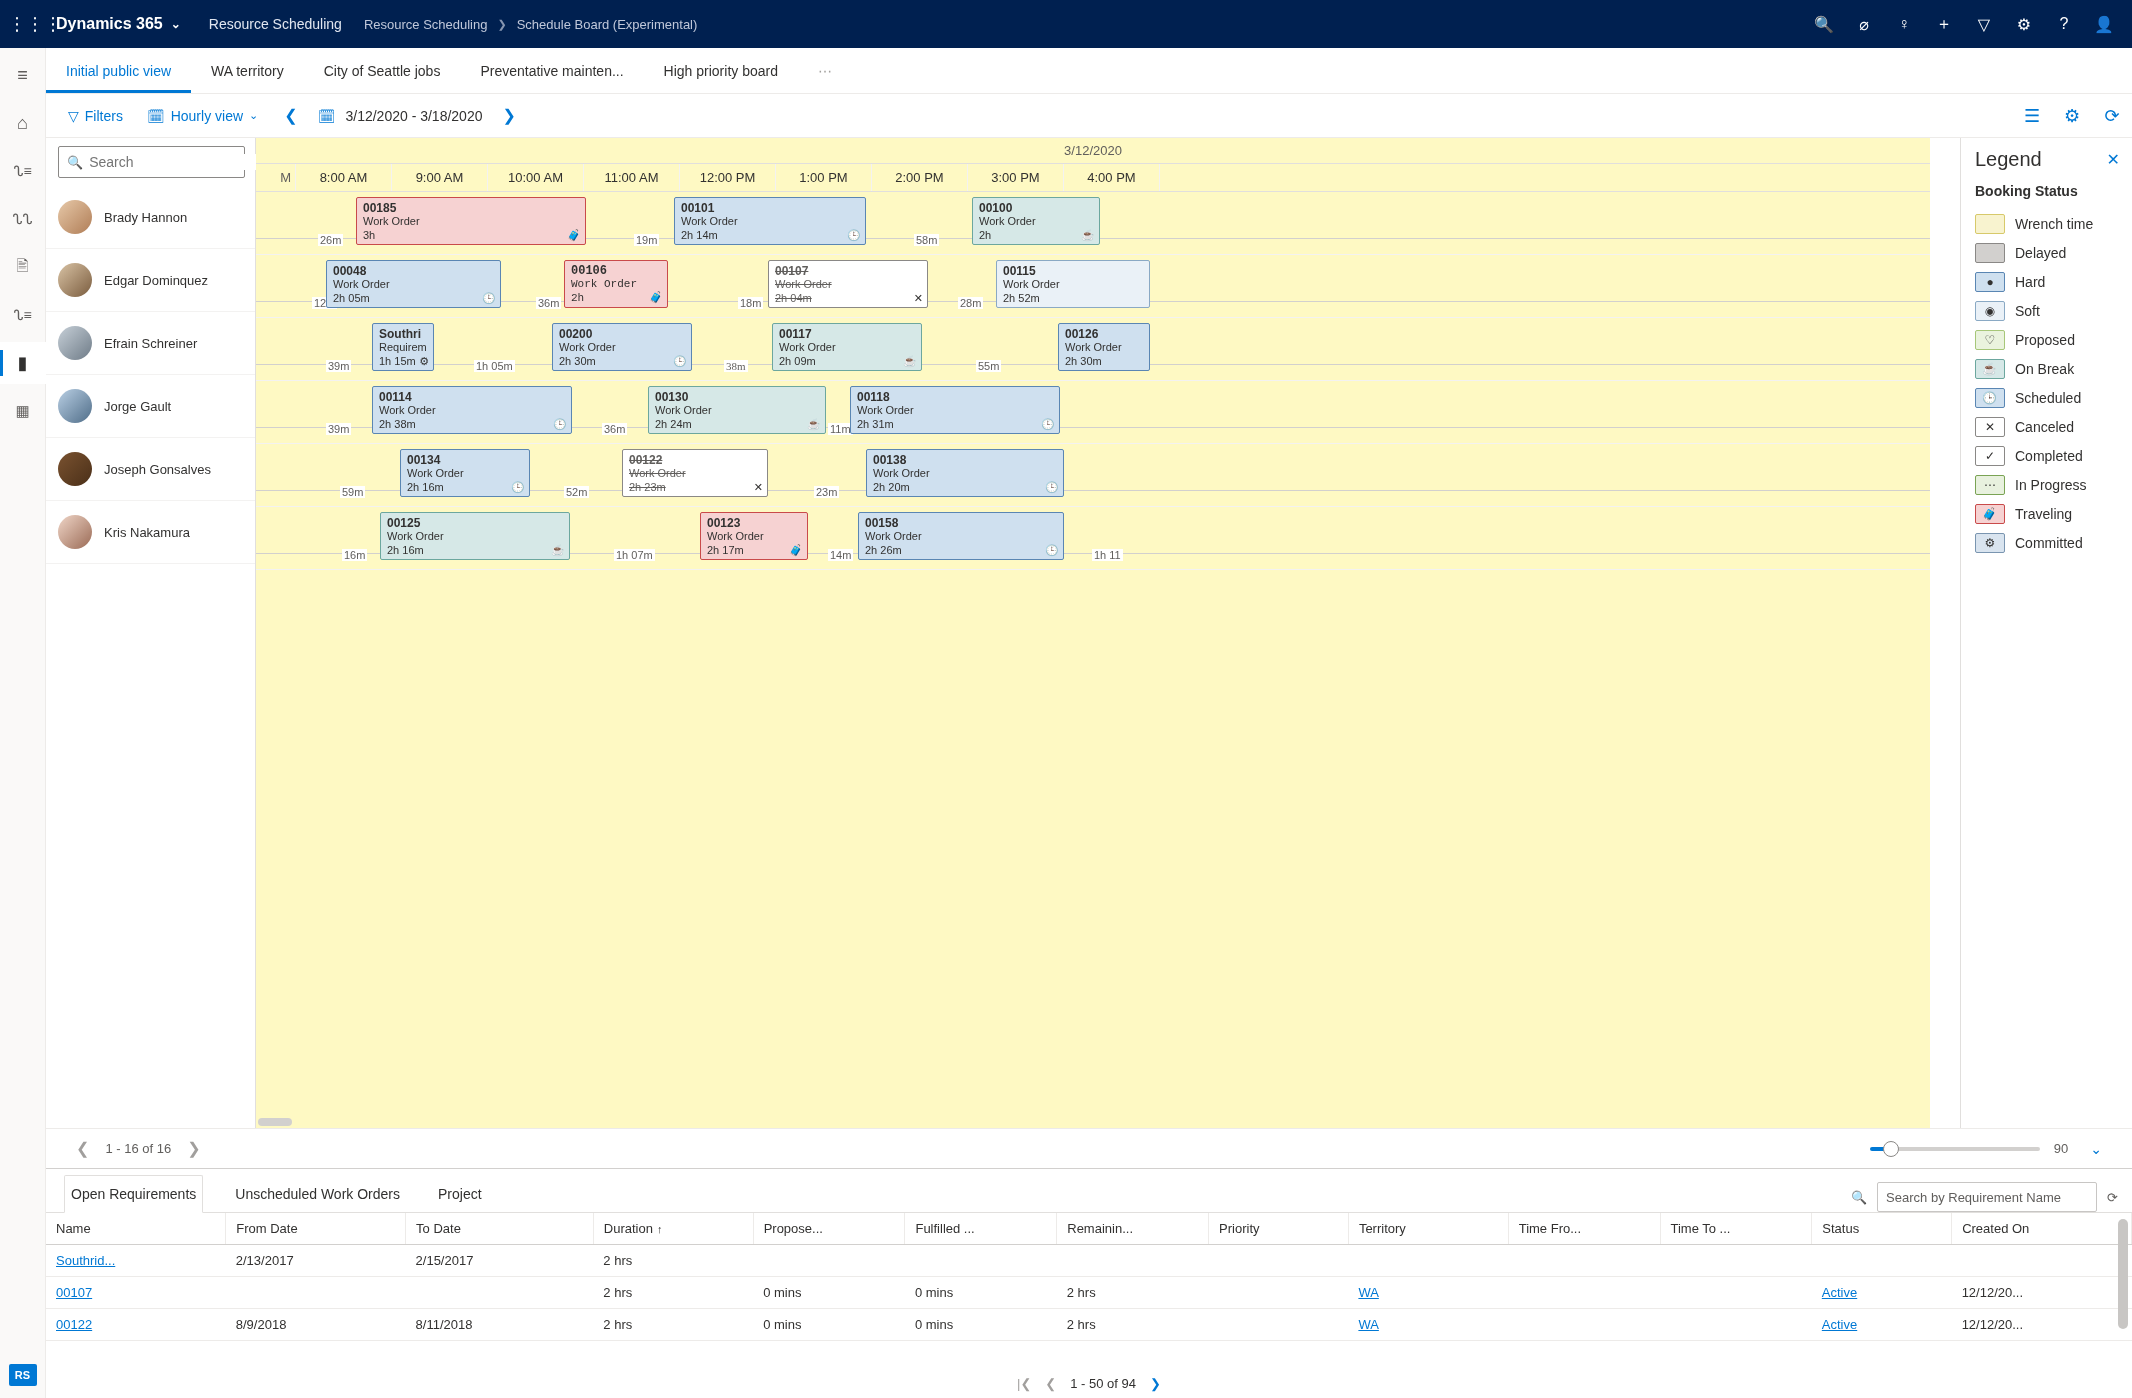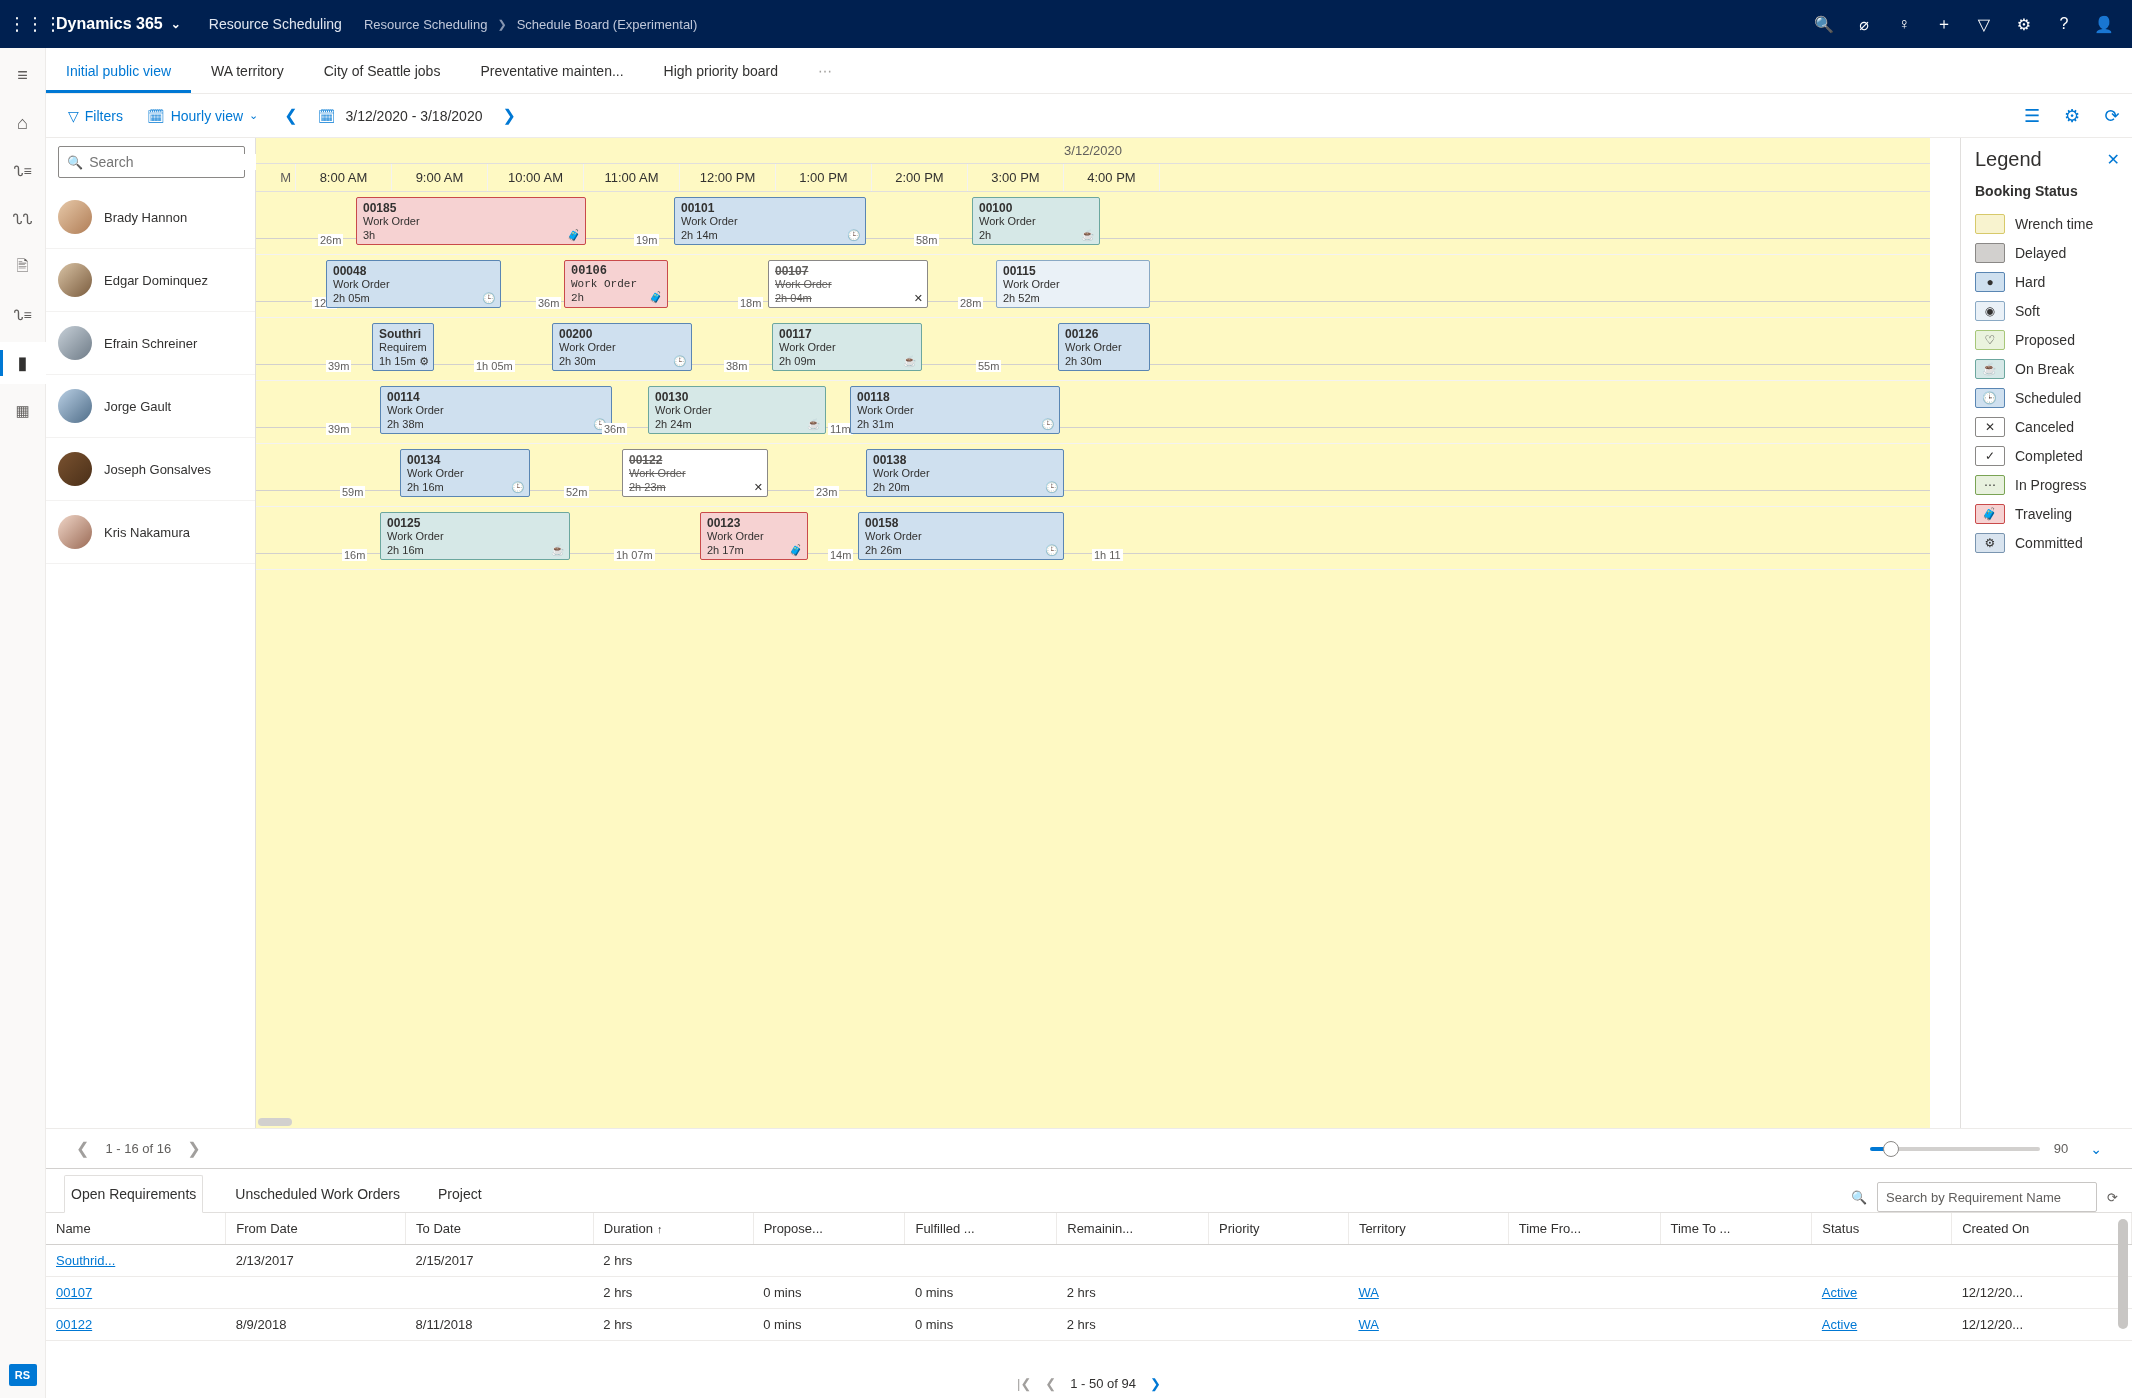--- a/index.html
+++ b/index.html
@@ -275,37 +275,37 @@
               <div class="wdur">1h 15m</div>
               <div class="ico">⚙</div>
             </div>
             <div class="gap-lbl" style="left: 218px;">1h 05m</div>
             <div class="wo st-sched" style="left: 296px; width: 140px;">
               <div class="wid">00200</div>
               <div class="wtype">Work Order</div>
               <div class="wdur">2h 30m</div>
               <div class="ico">🕒</div>
             </div>
-            <div class="gap-lbl" style="left: 468px;">38m</div>
+            <div class="gap-lbl" style="left: 468px; font-family: Liberation Serif, serif;">38m</div>
             <div class="wo st-break" style="left: 516px; width: 150px;">
               <div class="wid">00117</div>
               <div class="wtype">Work Order</div>
               <div class="wdur">2h 09m</div>
               <div class="ico">☕</div>
             </div>
             <div class="gap-lbl" style="left: 720px;">55m</div>
             <div class="wo st-sched" style="left: 802px; width: 92px;">
               <div class="wid">00126</div>
               <div class="wtype">Work Order</div>
               <div class="wdur">2h 30m</div>
             </div>
           </div>
           <div class="lane">
             <div class="gap-lbl" style="left: 70px;">39m</div>
-            <div class="wo st-sched" style="left: 124px; width: 232px;">
+            <div class="wo st-sched" style="left: 116px; width: 200px;">
               <div class="wid">00114</div>
               <div class="wtype">Work Order</div>
               <div class="wdur">2h 38m</div>
               <div class="ico">🕒</div>
             </div>
             <div class="gap-lbl" style="left: 346px;">36m</div>
             <div class="wo st-break" style="left: 392px; width: 178px;">
               <div class="wid">00130</div>
               <div class="wtype">Work Order</div>
               <div class="wdur">2h 24m</div>

